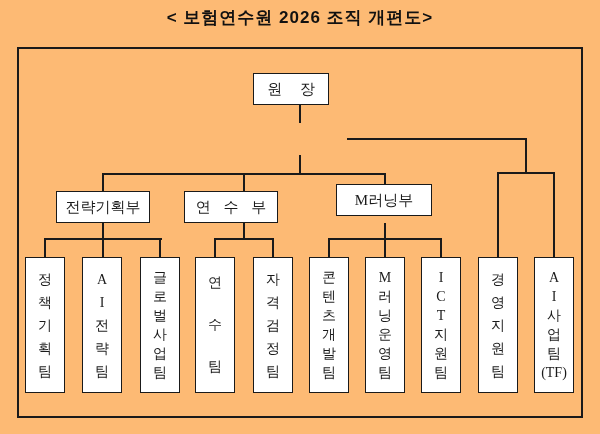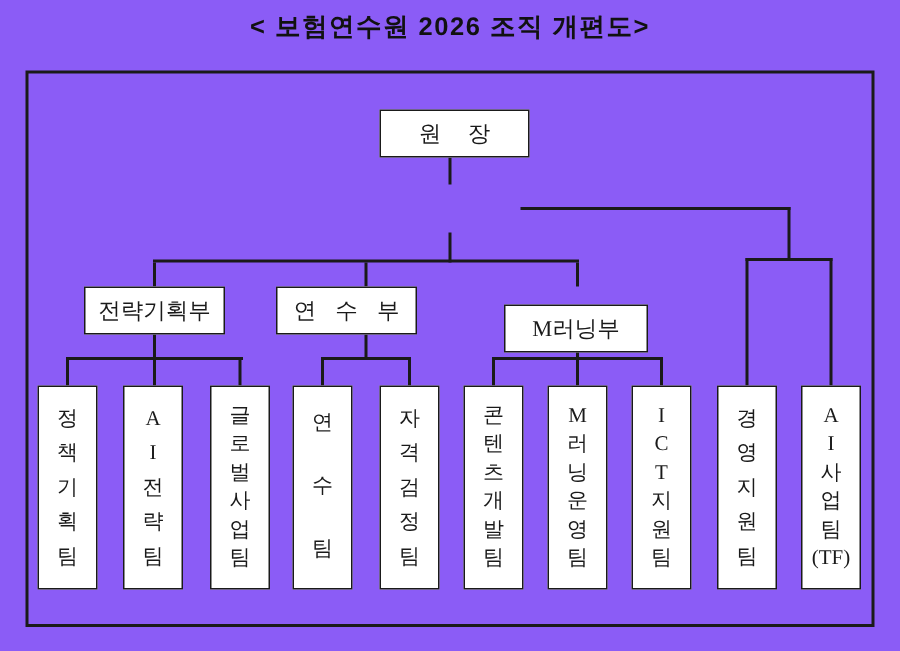--- a/index.html
+++ b/index.html
@@ -2,21 +2,21 @@
 <html><head>
 <meta charset="utf-8">
 <style>
   * { margin: 0; padding: 0; box-sizing: border-box; }
   html, body { background: #fff; }
   body { font-family: "Liberation Serif", serif; color: #1a1a1a; }
   .canvas {
     position: relative;
     width: 600px;
     height: 434px;
-    background: #8b5cf6;
+    background: #fdba74;
     overflow: hidden;
     text-decoration: underline;
   }
   .title {
     position: absolute;
     left: 0; top: 6px;
     width: 100%;
     text-align: center;
     font-family: "Liberation Sans", sans-serif;
     font-weight: bold;
@@ -98,28 +98,28 @@
   <div class="line" style="left:214px;top:238px;width:60px;height:2px;"></div>
   <div class="line" style="left:214px;top:240px;width:2px;height:17px;"></div>
   <div class="line" style="left:272px;top:240px;width:2px;height:17px;"></div>
 
   <div class="line" style="left:384px;top:223px;width:2px;height:17px;"></div>
   <div class="line" style="left:328px;top:238px;width:114px;height:2px;"></div>
   <div class="line" style="left:328px;top:240px;width:2px;height:17px;"></div>
   <div class="line" style="left:384px;top:240px;width:2px;height:17px;"></div>
   <div class="line" style="left:440px;top:240px;width:2px;height:17px;"></div>
 
-  <div class="node wide-space" style="left:253px;top:73px;width:100px;height:32px;">원 장</div>
+  <div class="node wide-space" style="left:253px;top:73px;width:76px;height:32px;">원 장</div>
 
 
   <div class="node" style="left:56px;top:191px;width:94px;height:32px;">전략기획부</div>
 
   <div class="node" style="left:184px;top:191px;width:94px;height:32px;word-spacing:9px;">연 수 부</div>
 
-  <div class="node" style="left:336px;top:203px;width:96px;height:32px;">M러닝부</div>
+  <div class="node" style="left:336px;top:184px;width:96px;height:32px;">M러닝부</div>
 
   <div class="team" style="left:25px;">
     <div class="vlabel lh5">정
 책
 기
 획
 팀</div>
   </div>
   <div class="team" style="left:82px;">
     <div class="vlabel lh5">A

